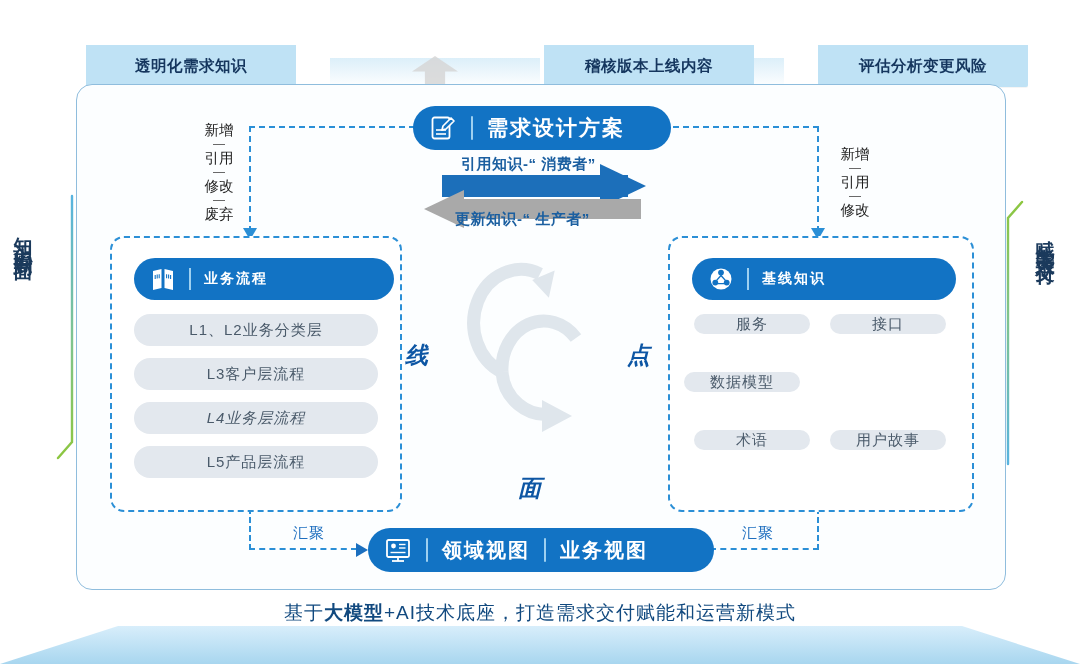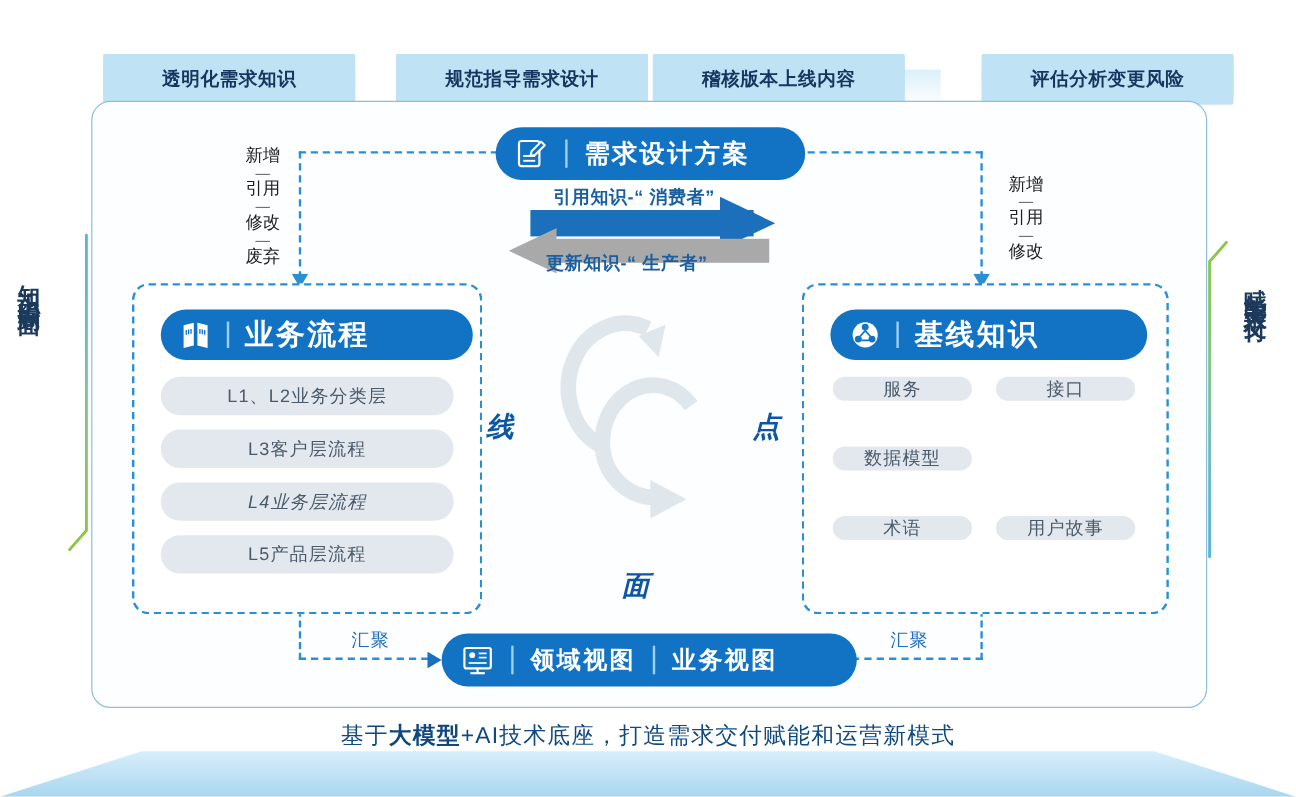--- a/index.html
+++ b/index.html
@@ -117,21 +117,21 @@
   #panel-process{left:110px;top:236px;width:288px;height:272px;}
   #panel-baseline{left:668px;top:236px;width:302px;height:272px;}
 
   .panel-head{
     position:absolute;left:22px;top:20px;height:42px;border-radius:22px;
     background:#1273c4;display:flex;align-items:center;color:#fff;padding-left:16px;
   }
   #panel-process .panel-head{width:244px;}
   #panel-baseline .panel-head{width:248px;}
   .panel-head .divider{width:2px;height:22px;background:#9ed0f0;margin:0 13px;}
-  .panel-head .ptitle{font-size:24px;font-weight:bold;letter-spacing:2px;text-align:right;}
+  .panel-head .ptitle{font-size:14px;font-weight:bold;letter-spacing:2px;text-align:right;}
 
   .chip{
     position:absolute;background:#e3e8ee;border-radius:17px;
     display:flex;align-items:center;justify-content:center;
     color:#4a5a6a;font-size:15px;letter-spacing:1px;
   }
   .chip.wide{left:22px;width:244px;height:32px;}
   .chip.half{width:116px;height:20px;}
 
   
@@ -171,24 +171,20 @@
   <div class="hdr-glow g4"></div>
 
   <div class="uparrow ua1"></div>
   <div class="uparrow ua2"></div>
   <div class="uparrow ua3"></div>
   <div class="uparrow ua4"></div>
 
   <div class="hdr h1">
     <div class="clip"></div>
     <span class="txt">透明化需求知识</span>
-  </div>
-  <div class="hdr h2">
-    <div class="clip"></div>
-    <span class="txt">规范指导需求设计</span>
   </div>
   <div class="hdr h3">
     <div class="clip"></div>
     <span class="txt">稽核版本上线内容</span>
   </div>
   <div class="hdr h4">
     <div class="clip"></div>
     <span class="txt">评估分析变更风险</span>
   </div>
 
@@ -313,21 +309,21 @@
           <circle cx="18.7" cy="16.6" r="2.9" fill="#1273c4"></circle>
           <path d="M13 9.5 L8.6 14.4 M13 9.5 L17.4 14.4 M9.8 17.6 L16.2 17.6" stroke="#1273c4" stroke-width="1.4" fill="none"></path>
         </svg>
       </span>
       <span class="divider"></span>
       <span class="ptitle">基线知识</span>
     </div>
 
     <div class="chip half" style="left:24px;top:76px;">服务</div>
     <div class="chip half" style="left:160px;top:76px;">接口</div>
-    <div class="chip half" style="left:24px;top:134px;text-align:right;">数据模型</div>
+    <div class="chip half" style="left:14px;top:134px;text-align:right;">数据模型</div>
     <div class="chip half" style="left:24px;top:192px;">术语</div>
     <div class="chip half" style="left:160px;top:192px;text-align:center;">用户故事</div>
   </div>
 
   <div class="cyc">
     <svg width="120" height="190" viewBox="0 0 120 190">
 
       <path d="M22 120 A42 48 0 0 1 96 86" fill="none" stroke="#dfe6ec" stroke-width="13" stroke-linecap="butt"></path>
       <path d="M52 30 L72 16 L72 44 Z" fill="#dfe6ec" transform="rotate(12 62 30)"></path>
       <path d="M22 120 A46 52 0 0 1 60 22" fill="none" stroke="#dfe6ec" stroke-width="13"></path>

